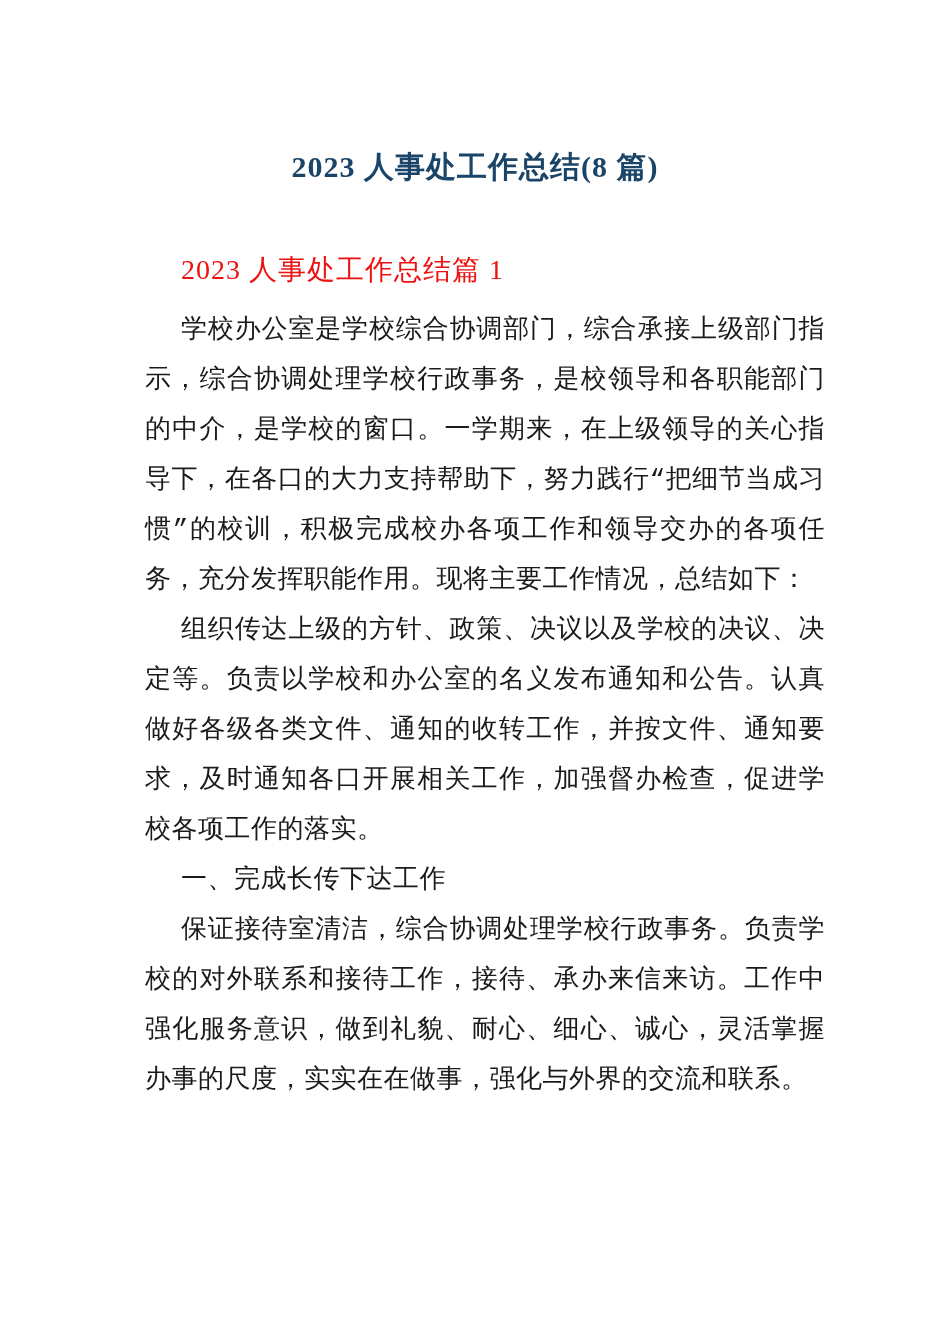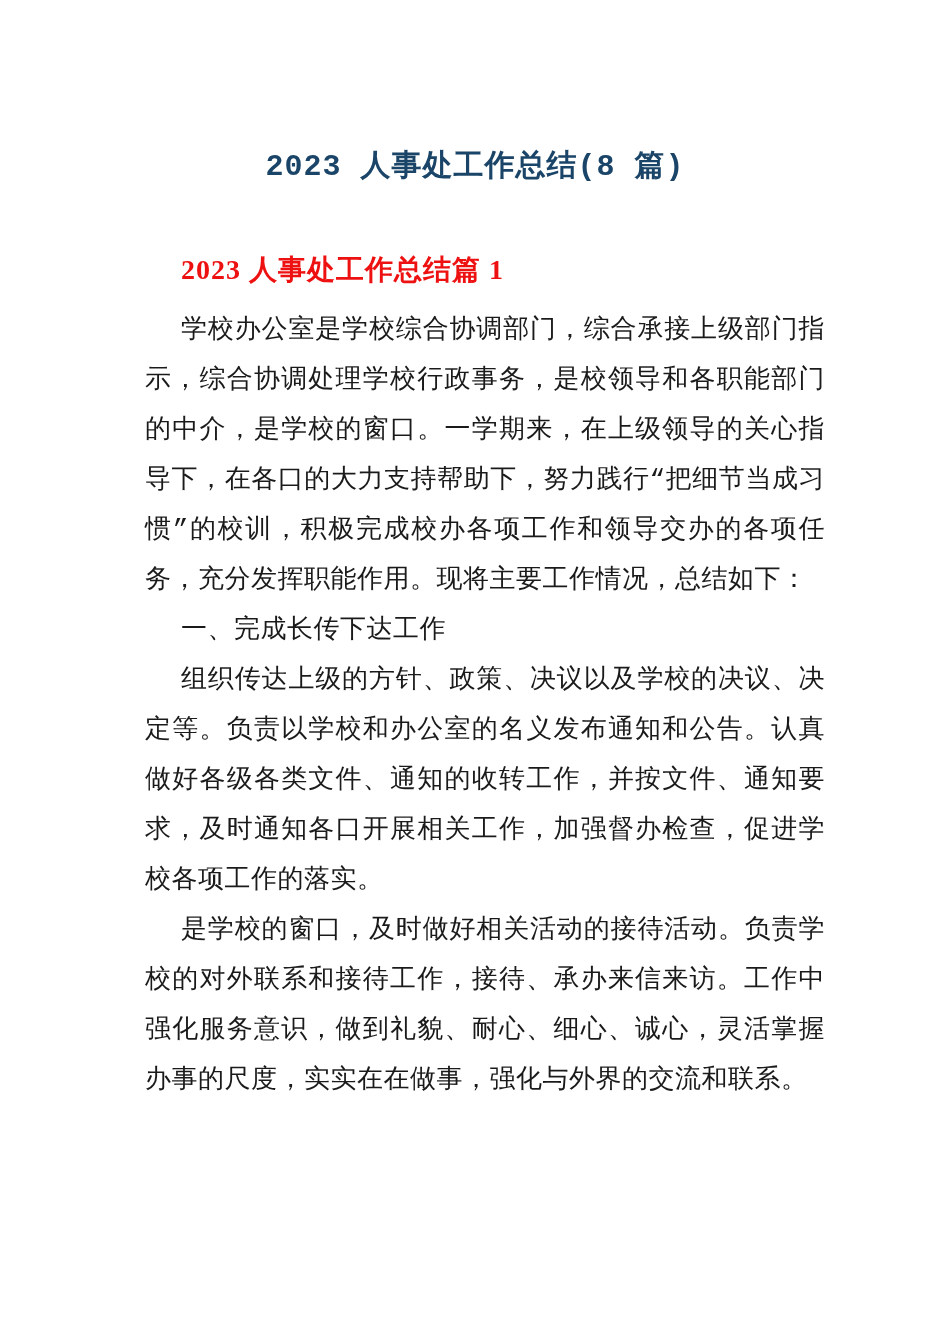--- a/index.html
+++ b/index.html
@@ -22,28 +22,27 @@
   }
   .doc-title {
     margin: 145px 0 0 0;
     padding: 0;
     text-align: center;
     font-size: 30px;
     line-height: 44px;
     font-weight: bold;
     color: var(--title-color, #1B4568);
     letter-spacing: 1px;
-    font-family: Liberation Mono, monospace;
   }
   .section-heading {
     margin: 56px 125px 0 145px;
     padding: 0;
     font-size: 28px;
     line-height: 50px;
-    font-weight: bold;
+    font-weight: normal;
     color: var(--heading-color, #EE1111);
     text-indent: 36px;
     letter-spacing: 1px;
   }
   .body-text {
     margin-top: 10px;
   }
   .para {
     margin: 0 125px 0 145px;
     padding: 0;
@@ -60,18 +59,18 @@
 <body>
 
 <div class="page">
 
   <h1 class="doc-title">2023 人事处工作总结(8 篇)</h1>
 
   <h2 class="section-heading">2023 人事处工作总结篇 1</h2>
 
   <div class="body-text">
     <p class="para">学校办公室是学校综合协调部门，综合承接上级部门指示，综合协调处理学校行政事务，是校领导和各职能部门的中介，是学校的窗口。一学期来，在上级领导的关心指导下，在各口的大力支持帮助下，努力践行“把细节当成习惯”的校训，积极完成校办各项工作和领导交办的各项任务，充分发挥职能作用。现将主要工作情况，总结如下：</p>
+    <p class="para">组织传达上级的方针、政策、决议以及学校的决议、决定等。负责以学校和办公室的名义发布通知和公告。认真做好各级各类文件、通知的收转工作，并按文件、通知要求，及时通知各口开展相关工作，加强督办检查，促进学校各项工作的落实。</p>
     <p class="para">一、完成长传下达工作</p>
-    <p class="para">组织传达上级的方针、政策、决议以及学校的决议、决定等。负责以学校和办公室的名义发布通知和公告。认真做好各级各类文件、通知的收转工作，并按文件、通知要求，及时通知各口开展相关工作，加强督办检查，促进学校各项工作的落实。</p>
-    <p class="para">是学校的窗口，及时做好相关活动的接待活动。负责学校的对外联系和接待工作，接待、承办来信来访。工作中强化服务意识，做到礼貌、耐心、细心、诚心，灵活掌握办事的尺度，实实在在做事，强化与外界的交流和联系。</p>
+    <p class="para">保证接待室清洁，综合协调处理学校行政事务。负责学校的对外联系和接待工作，接待、承办来信来访。工作中强化服务意识，做到礼貌、耐心、细心、诚心，灵活掌握办事的尺度，实实在在做事，强化与外界的交流和联系。</p>
   </div>
 
 </div>
 
 </body></html>

